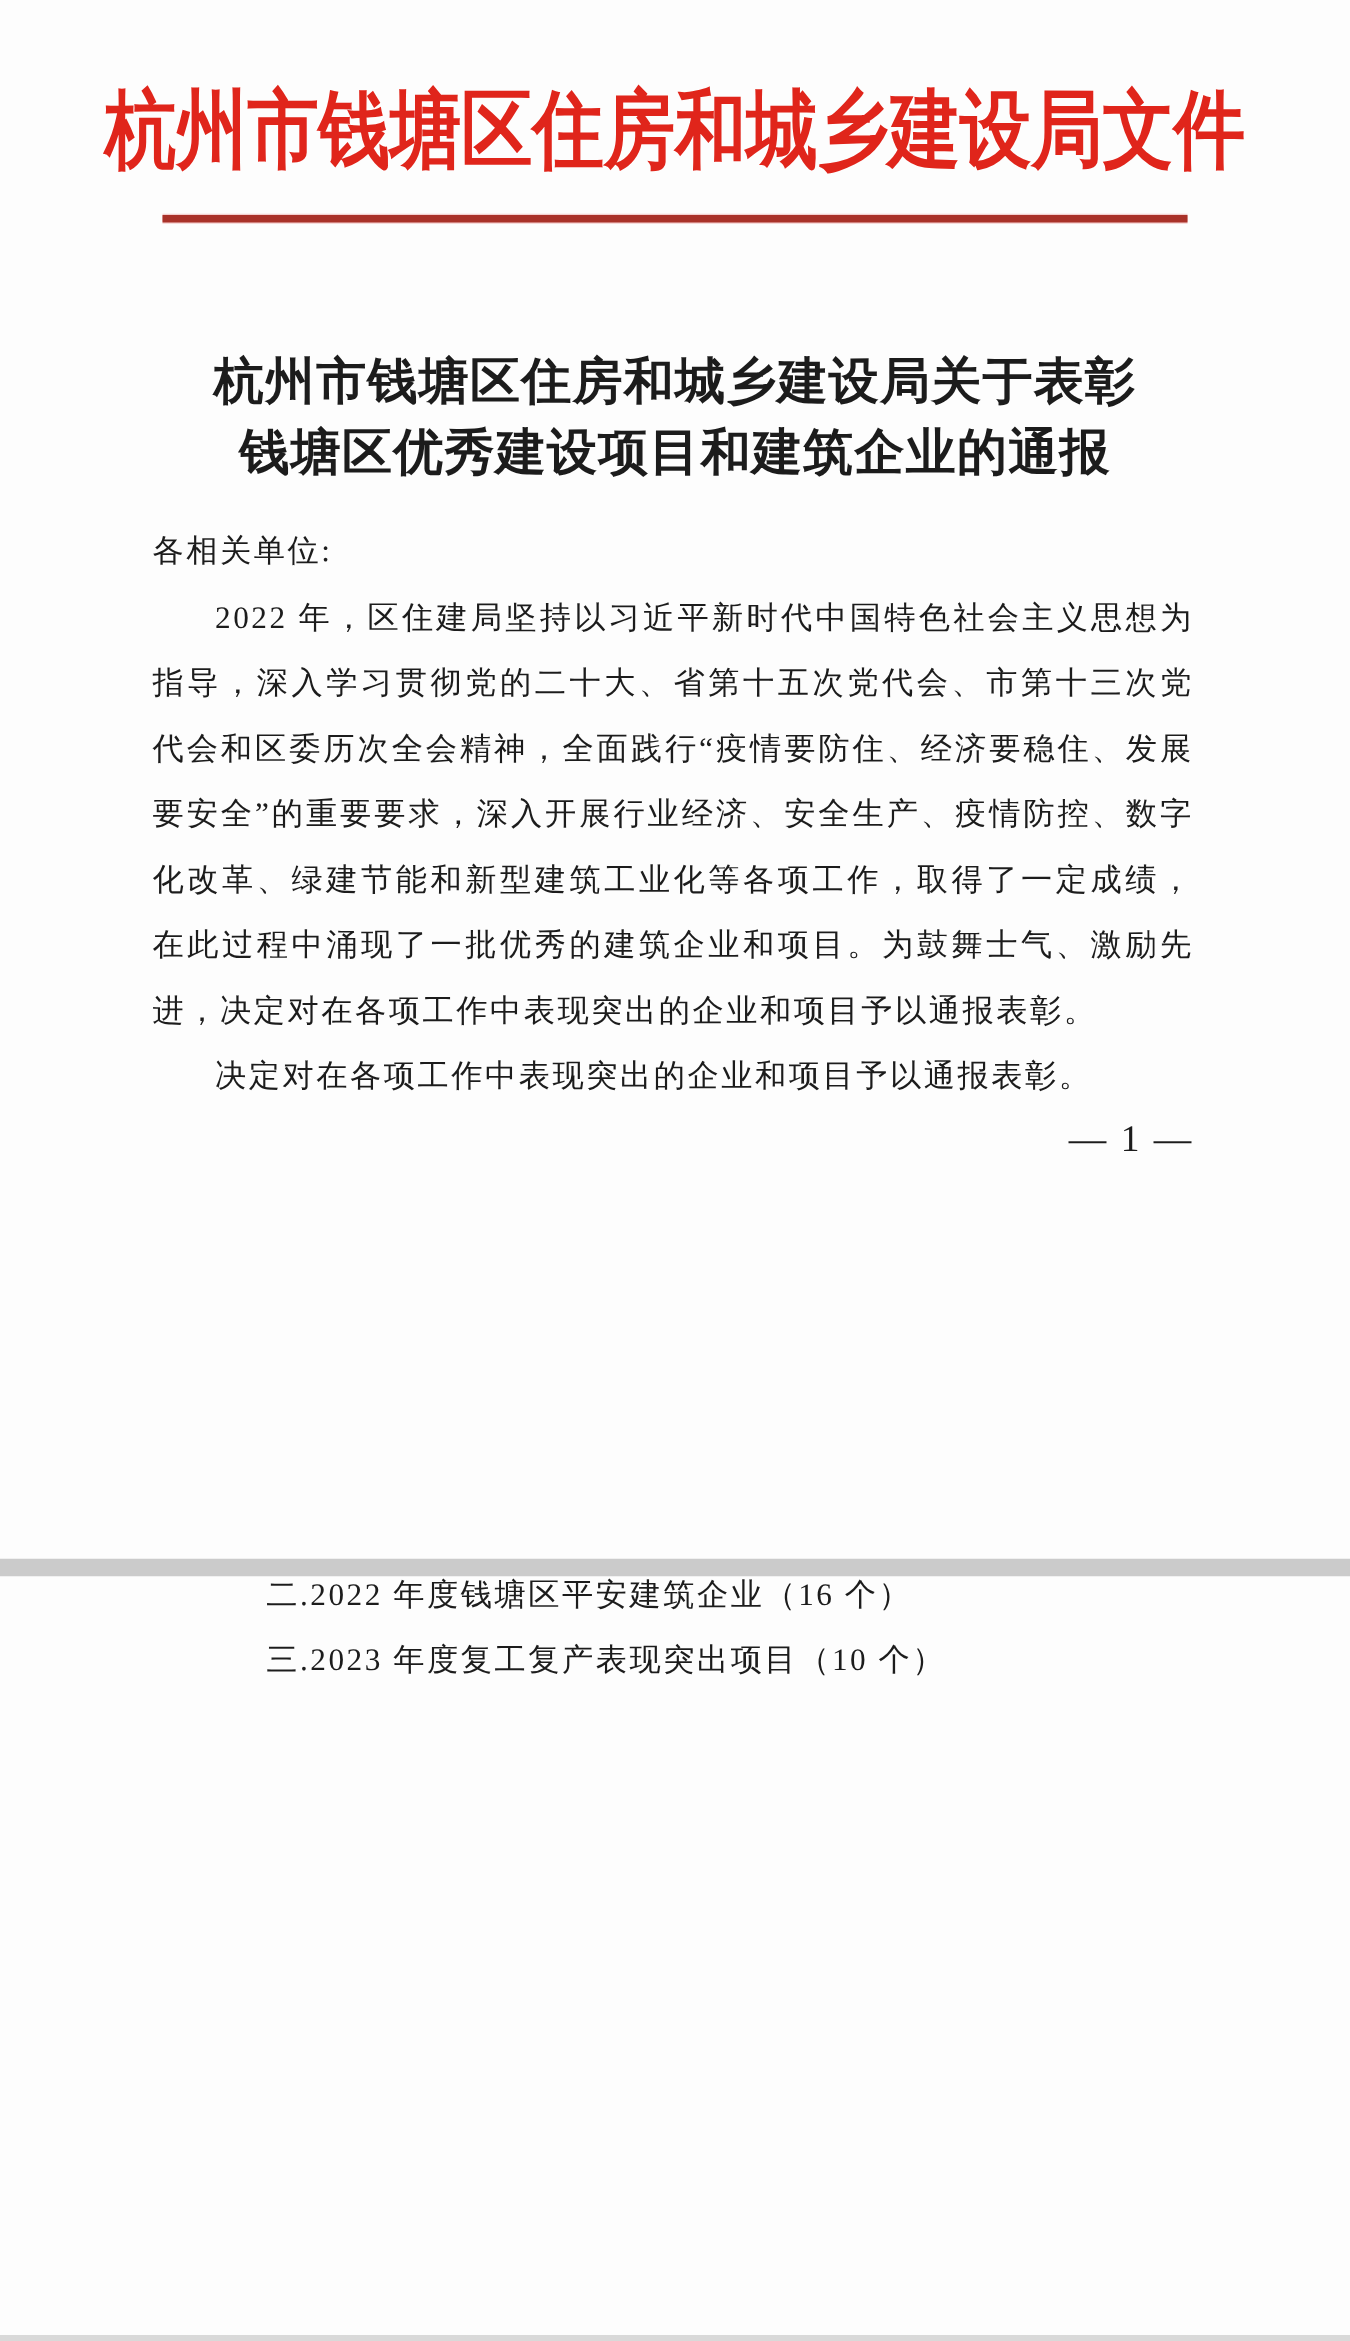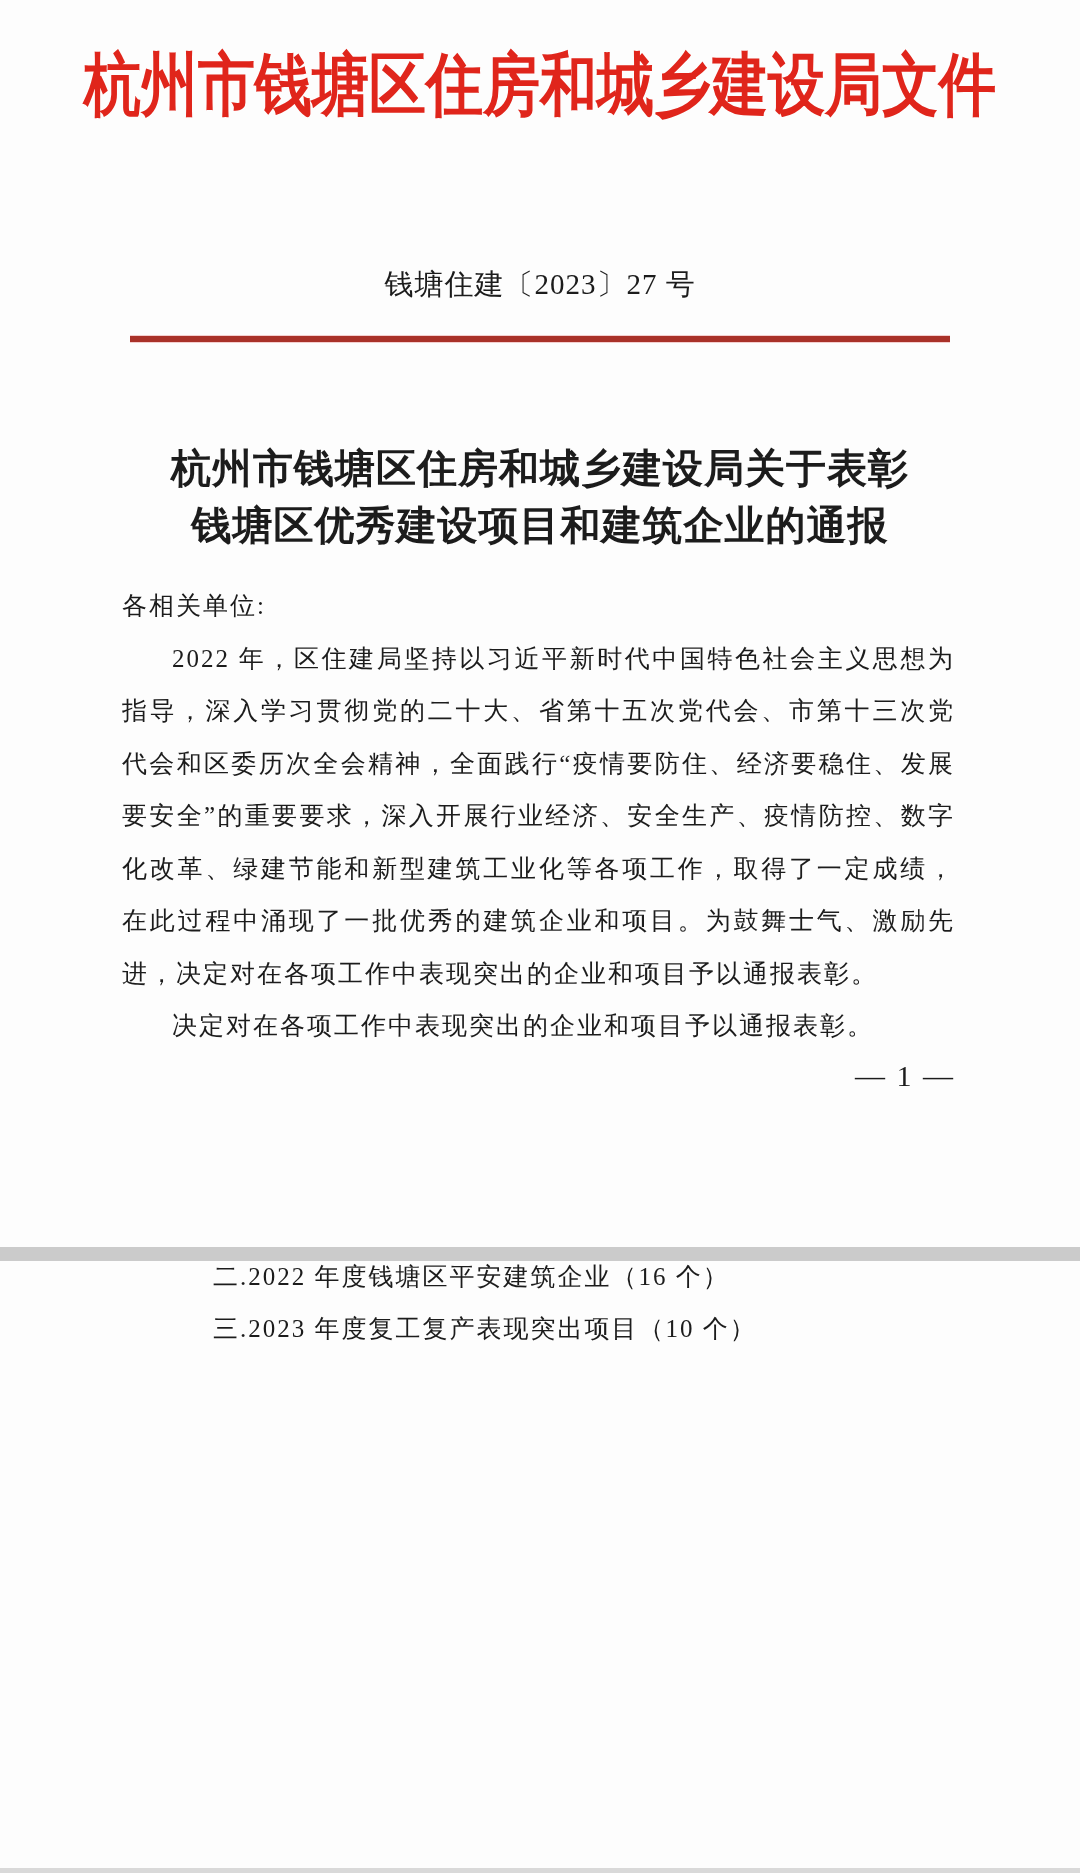--- a/index.html
+++ b/index.html
@@ -9,21 +9,21 @@
     height: 1873px;
     margin: 0 auto;
     background: #fdfdfd;
     overflow: hidden;
     font-family: "Liberation Serif", "DejaVu Serif", serif;
     color: #1c1c1c;
   }
   .page1 {
     height: 1247px;
     box-sizing: border-box;
-    padding-top: 36px;
+    padding-top: 56px;
     border-radius: 21px;
   }
   .red-header {
     height: 80px;
     line-height: 80px;
     text-align: center;
     font-family: "Liberation Sans", "DejaVu Sans", sans-serif;
     font-size: 57px;
     font-weight: 900;
     color: var(--header-red, #e0251b);
@@ -106,21 +106,20 @@
   }
 </style>
 </head>
 <body>
 
 <div class="doc">
 
   <div class="page1">
     <div class="red-header">杭州市钱塘区住房和城乡建设局文件</div>
 
-    <div class="doc-number">钱塘住建〔2023〕27 号</div>
 
     <div class="red-rule"></div>
 
     <div class="doc-title">
       <div>杭州市钱塘区住房和城乡建设局关于表彰</div>
       <div>钱塘区优秀建设项目和建筑企业的通报</div>
     </div>
 
     <div class="body-text salutation">各相关单位:</div>
 

